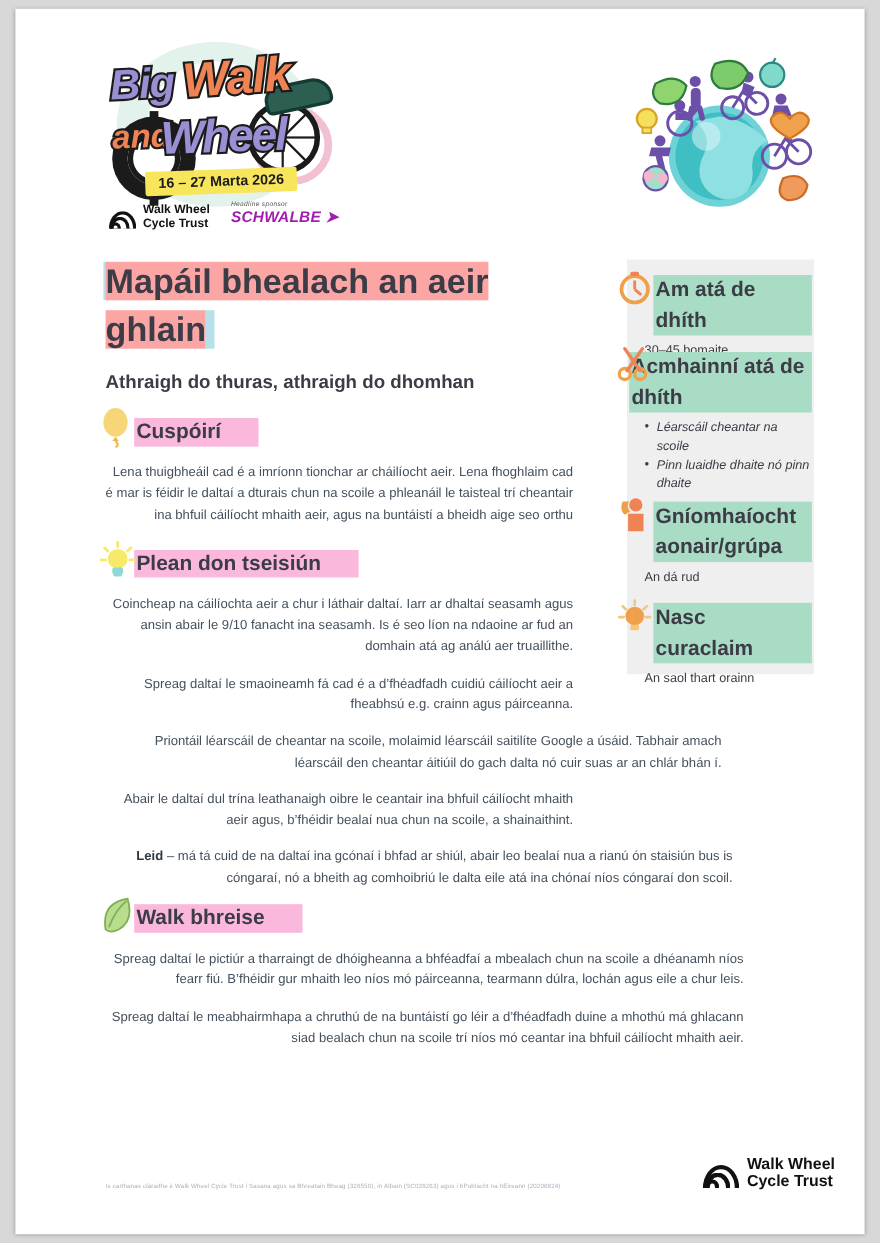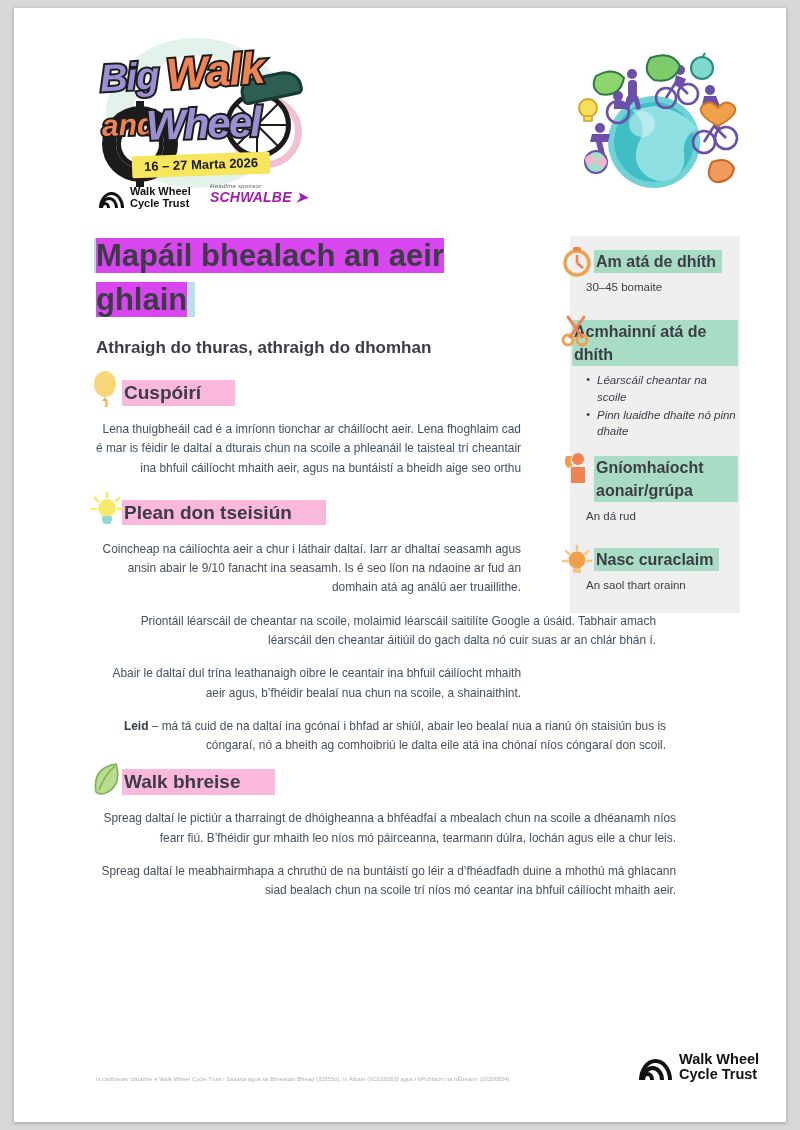--- a/index.html
+++ b/index.html
@@ -67,29 +67,29 @@
   .trustName { font-size:11px; font-weight:bold; line-height:1.05; color:#111; }
   .hlSponsor { position:absolute; left:196px; top:175px; }
   .hlSponsor .lbl { font-size:6px; color:#555; font-style:italic; letter-spacing:.3px;}
   .hlSponsor .nm  { font-size:14px; font-weight:bold; color:#a21caf; letter-spacing:.2px;}
   .hlSponsor .nm span { font-style:italic; }
 
   .globeArt { position:absolute; left:548px; top:42px; width:178px; height:160px; }
 
   
   .titleWrap { position:absolute; left:82px; top:226px; width:370px; }
-  .mainTitle { display:inline; background:#d946ef; font-size:31px; font-weight:bold;
+  .mainTitle { display:inline; background:#fca5a5; font-size:31px; font-weight:bold;
                color:#3c3c46; line-height:1.42; box-shadow: 8px 0 0 #b8e0ea, -2px 0 0 #b8e0ea; }
   .subTitle  { margin-top:16px; font-size:17px; font-weight:bold; color:#3c3c46;}
 
   
   .sideBox { position:absolute; left:556px; top:228px; width:170px; height:377px;
              background:#efefef; }
   .sideHead { display:inline-block; background:#a9dcc4; color:#3c3c46;
-              font-size:16px; font-weight:bold; line-height:1.45; padding:0 6px 0 2px; }
+              font-size:19px; font-weight:bold; line-height:1.45; padding:0 6px 0 2px; }
   .sideRow  { position:absolute; left:2px; }
   .sideIcon { position:absolute; left:-12px; top:-6px; width:34px; height:34px; }
   .sideBody { font-size:11.5px; color:#3c3c46; margin-top:6px; padding-left:14px; line-height:1.45;}
   .sideBody ul { list-style:none; padding:0; margin:0;font-style:italic; }
   .sideBody li { position:relative; padding-left:11px; margin-bottom:1px; }
   .sideBody li:before { content:"•"; position:absolute; left:0; top:-1px; color:#3c3c46; }
 
   
   .content { position:absolute; left:82px; top:372px; width:425px; }
   .secHead { position:relative; margin-bottom:14px; height:26px; }
@@ -312,20 +312,21 @@
           <path d="M17 2 L17 6"></path>
             <path d="M5 7 L8 10"></path>
             <path d="M29 7 L26 10"></path>
             <path d="M2 18 L6 18"></path>
             <path d="M32 18 L28 18"></path>
         </g>
       </svg>
       <span class="hl">Plean don tseisiún</span>
     </div>
     <p class="body">Coincheap na cáilíochta aeir a chur i láthair daltaí. Iarr ar dhaltaí seasamh agus ansin abair le 9/10 fanacht ina seasamh. Is é seo líon na ndaoine ar fud an domhain atá ag análú aer truaillithe.</p>
+    <p class="body">Spreag daltaí le smaoineamh fá cad é a d’fhéadfadh cuidiú cáilíocht aeir a fheabhsú e.g. crainn agus páirceanna.</p>
     <p class="body" style="width:560px;">Priontáil léarscáil de cheantar na scoile, molaimid léarscáil saitilíte Google a úsáid. Tabhair amach léarscáil den cheantar áitiúil do gach dalta nó cuir suas ar an chlár bhán í.</p>
     <p class="body">Abair le daltaí dul trína leathanaigh oibre le ceantair ina bhfuil cáilíocht mhaith aeir agus, b’fhéidir bealaí nua chun na scoile, a shainaithint.</p>
     <p class="body" style="width:570px;"><b>Leid</b><span> – má tá cuid de na daltaí ina gcónaí i bhfad ar shiúl, abair leo bealaí nua a rianú ón staisiún bus is cóngaraí, nó a bheith ag comhoibriú le dalta eile atá ina chónaí níos cóngaraí don scoil.</span></p>
 
     <div class="secHead" style="margin-top:6px;">
       <svg class="secIcon" viewBox="0 0 34 36">
         <path d="M6 32 q-4 -24 20 -28 q6 20 -8 28 q-8 4 -12 0z" fill="#b8dd8c" stroke="#7fae55" stroke-width="1.6"></path>
         <path d="M9 30 q6 -16 16 -24" stroke="#7fae55" stroke-width="1.6" fill="none"></path>
       </svg>
       <span class="hl">Walk bhreise</span>

